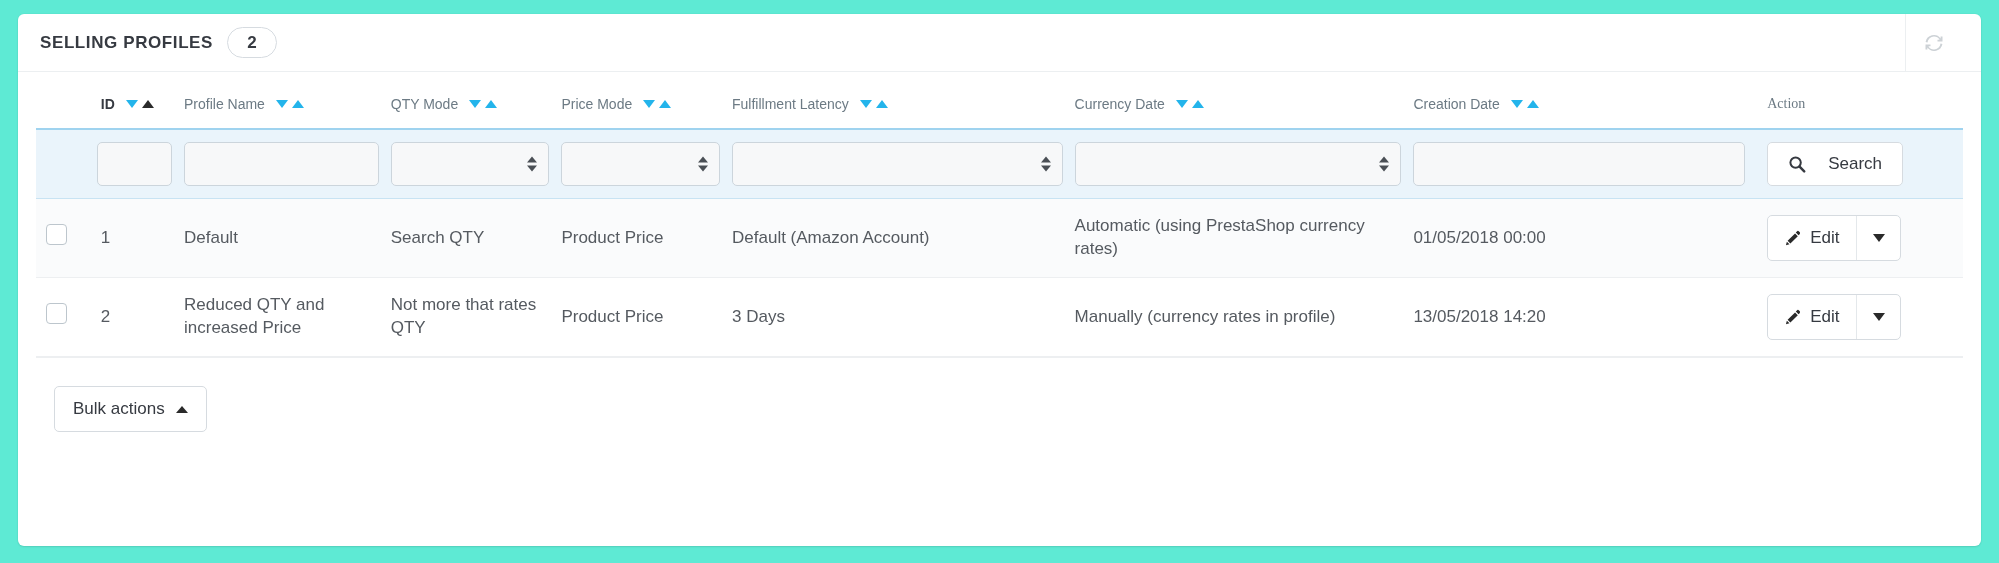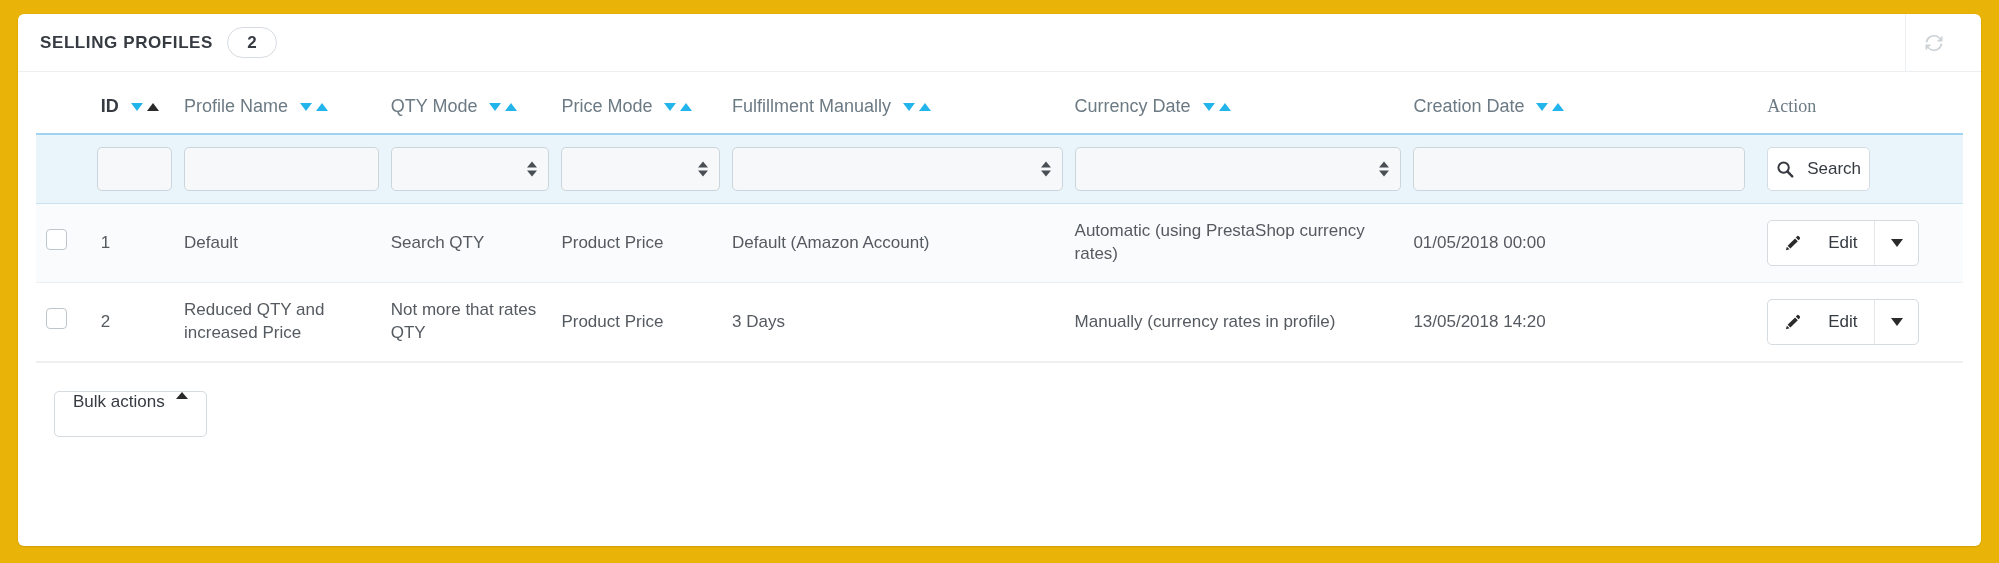--- a/index.html
+++ b/index.html
@@ -6,21 +6,21 @@
   html, body {
     margin: 0; padding: 0;
     width: 1999px; height: 563px;
     background: #f1f1f1;
     font-family: "Liberation Sans", sans-serif;
     -webkit-font-smoothing: antialiased;
   }
 
   .page {
     width: 1999px; height: 563px;
-    background: #eab308;
+    background: #5eead4;
     padding: 14px 18px 18px 18px;
   }
 
   .panel {
     background: #ffffff;
     border-radius: 6px;
     box-shadow: 0 1px 2px rgba(0,0,0,0.10), 0 0 0 1px rgba(0,0,0,0.015);
     height: 532px;
     position: relative;
     overflow: hidden;
@@ -83,21 +83,21 @@
   col.c-qty  { width: 137px; }
   col.c-price{ width: 137px; }
   col.c-ful  { width: 275px; }
   col.c-cur  { width: 272px; }
   col.c-date { width: 276px; }
   col.c-act  { width: 170px; }
 
   thead th {
     text-align: left;
     font-weight: 400;
-    font-size: 18px;
+    font-size: 14px;
     color: #6c7a84;
     padding: 24px 6px 16px 6px;
     vertical-align: bottom;
     white-space: nowrap;
   }
   thead th.th-id { color: #363a41; font-weight: 700; padding-left: 10px; }
   thead th.th-action { padding-left: 16px; font-family: Liberation Serif, serif; }
 
   .sort-arrows {
     display: inline-flex;
@@ -151,23 +151,23 @@
     width: 0; height: 0;
     border-left: 5px solid transparent;
     border-right: 5px solid transparent;
   }
   .sel-arrows .t.u { border-bottom: 6px solid #4a4f55; }
   .sel-arrows .t.d { border-top: 6px solid #4a4f55; }
 
   .search-btn {
     display: inline-flex;
     align-items: center;
-    gap: 13px;
+    gap: 22px;
     height: 44px;
-    padding: 0 8px;
+    padding: 0 20px;
     background: #fff;
     border: 1px solid #d6dbe0;
     border-radius: 5px;
     font-size: 17px;
     color: #363a41;
     cursor: pointer;
     font-family: "Liberation Sans", sans-serif;
     margin-left: 10px;
   }
 
@@ -200,21 +200,21 @@
     height: 46px;
     border: 1px solid #d6dbe0;
     border-radius: 5px;
     background: #fff;
     overflow: hidden;
     cursor: pointer;
   }
   .edit-main {
     display: inline-flex;
     align-items: center;
-    gap: 27px;
+    gap: 9px;
     padding: 0 17px 0 16px;
     height: 100%;
     font-size: 17px;
     color: #363a41;
   }
   .edit-split {
     display: inline-flex;
     align-items: center;
     justify-content: center;
     width: 44px;
@@ -223,20 +223,21 @@
   }
 
   
   .panel-foot {
     padding: 28px 18px 0 18px;
     border-top: 1px solid #edeff1;
     margin: 0 18px;
   }
   .bulk-btn {
     display: inline-flex;
+    align-items: center;
     gap: 11px;
     height: 46px;
     padding: 0 18px;
     background: #fff;
     border: 1px solid #d6dbe0;
     border-radius: 5px;
     font-size: 17px;
     color: #363a41;
     cursor: pointer;
     font-family: "Liberation Sans", sans-serif;
@@ -311,21 +312,21 @@
 
             <th>
               <span>Price Mode</span>
               <span class="sort-arrows">
                 <span class="caret down"></span>
                 <span class="caret up"></span>
               </span>
             </th>
 
             <th>
-              <span>Fulfillment Manually</span>
+              <span>Fulfillment Latency</span>
               <span class="sort-arrows">
                 <span class="caret down"></span>
                 <span class="caret up"></span>
               </span>
             </th>
 
             <th>
               <span>Currency Date</span>
               <span class="sort-arrows">
                 <span class="caret down"></span>

